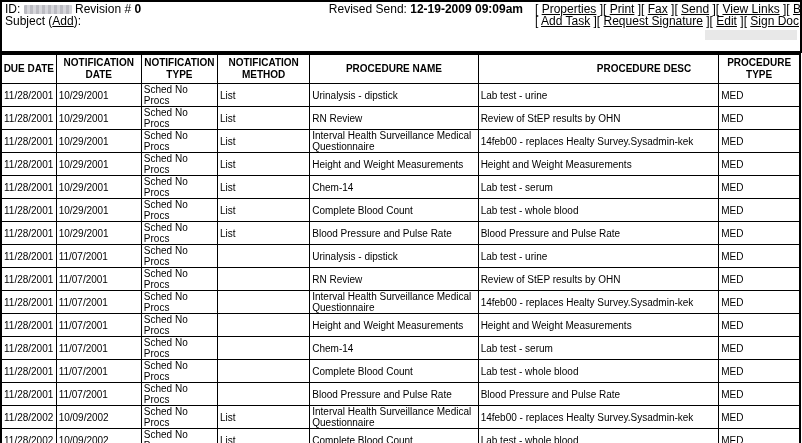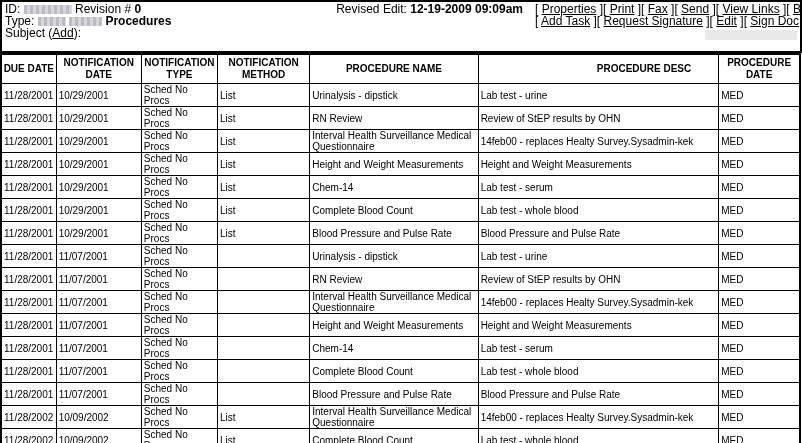--- a/index.html
+++ b/index.html
@@ -53,33 +53,27 @@
   <div class="doc-header">
 
     <div class="hdr-left">
       <div class="hdr-line">
         <span class="lbl">ID:</span>
         <span class="redact r-id"></span>
         <span class="lbl">Revision #</span>
         <span class="val">0</span>
       </div>
       <div class="hdr-line">
-        <span class="lbl">Type:</span>
-        <span class="redact r-type1"></span>
-        <span class="redact r-type2"></span>
-        <span class="val">Procedures</span>
-      </div>
-      <div class="hdr-line">
         <span class="lbl">Subject (</span><a class="hlink">Add</a><span class="lbl">):</span>
       </div>
     </div>
 
     <div class="hdr-mid">
       <div class="hdr-line">
-        <span class="lbl">Revised Edit:</span>
+        <span class="lbl">Revised Send:</span>
         <span class="val">12-19-2009 09:09am</span>
       </div>
     </div>
 
     <div class="hdr-right">
       <div class="hdr-line" id="actions-row1"><span class="bracket">[ </span><a class="hlink">Properties</a><span class="bracket"> ]</span><span class="bracket">[ </span><a class="hlink">Print</a><span class="bracket"> ]</span><span class="bracket">[ </span><a class="hlink">Fax</a><span class="bracket"> ]</span><span class="bracket">[ </span><a class="hlink">Send</a><span class="bracket"> ]</span><span class="bracket">[ </span><a class="hlink">View Links</a><span class="bracket"> ]</span><span class="bracket">[ </span><a class="hlink">Batch</a><span class="bracket"> ]</span></div>
       <div class="hdr-line" id="actions-row2"><span class="bracket">[ </span><a class="hlink">Add Task</a><span class="bracket"> ]</span><span class="bracket">[ </span><a class="hlink">Request Signature</a><span class="bracket"> ]</span><span class="bracket">[ </span><a class="hlink">Edit</a><span class="bracket"> ]</span><span class="bracket">[ </span><a class="hlink">Sign Doc</a><span class="bracket"> ]</span></div>
       <span class="faint-box"></span>
     </div>
   </div>
@@ -95,21 +89,21 @@
         <col class="c6">
     </colgroup>
     <thead>
       <tr>
         <th>DUE DATE</th>
         <th>NOTIFICATION DATE</th>
         <th>NOTIFICATION TYPE</th>
         <th>NOTIFICATION METHOD</th>
         <th>PROCEDURE NAME</th>
         <th class="th-desc">PROCEDURE DESC</th>
-        <th>PROCEDURE DATE</th>
+        <th>PROCEDURE TYPE</th>
       </tr>
     </thead>
     <tbody id="table-body">
         <tr>
           <td class="cell-due">11/28/2001</td>
           <td class="cell-ndate">10/29/2001</td>
           <td>Sched No Procs</td>
           <td>List</td>
           <td>Urinalysis - dipstick</td>
           <td>Lab test - urine</td>

